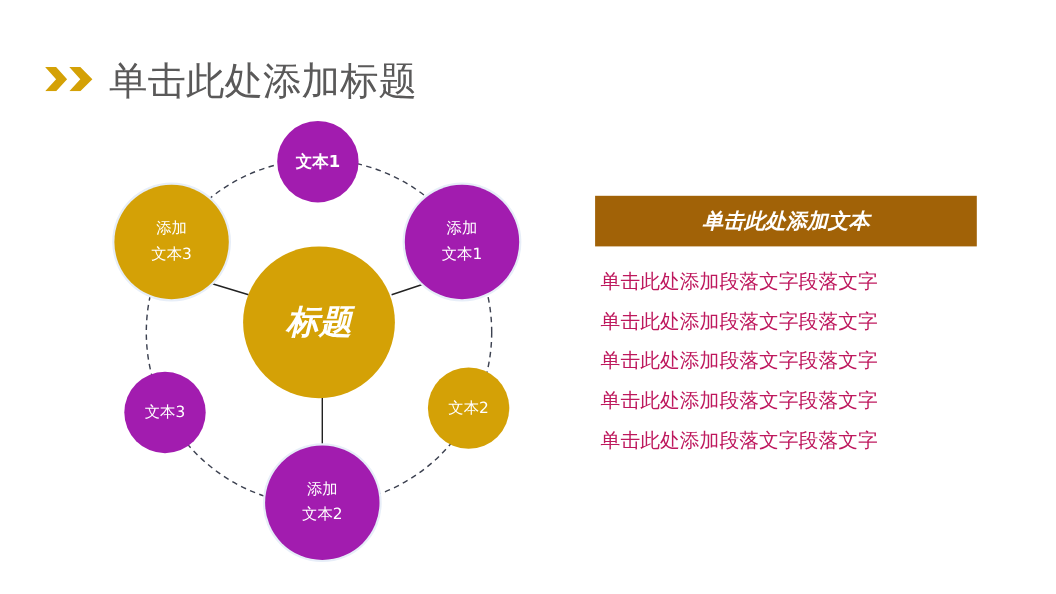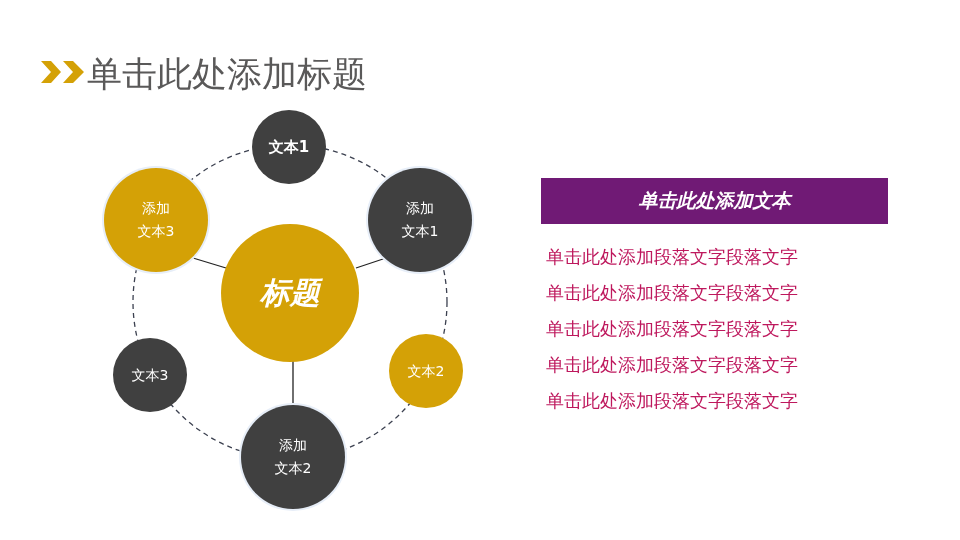--- a/index.html
+++ b/index.html
@@ -3,41 +3,41 @@
   <meta charset="utf-8">
   <style>
     html, body { margin: 0; padding: 0; }
     body {
       width: 960px; height: 540px; position: relative; overflow: hidden;
       background: #ffffff;
       font-family: "DejaVu Sans", "Liberation Sans", sans-serif;
     }
     .slide-title-icon { position: absolute; left: 41px; top: 61px; width: 46px; height: 22px; }
     .slide-title {
-      position: absolute; left: 87px; top: 50px;
+      position: absolute; left: 99px; top: 50px;
       font-size: 35px; line-height: 48px; color: #5a5959;
       letter-spacing: 0px; white-space: nowrap;
     }
     .diagram { position: absolute; left: 0; top: 0; width: 960px; height: 540px; }
     .node {
       position: absolute; border-radius: 50%;
       display: flex; align-items: center; justify-content: center;
       text-align: center; color: #ffffff; box-sizing: border-box;
     }
     .node span { display: block; white-space: pre-line; }
     .gold { background: #d4a106; }
-    .gray { background: #404040; }
+    .gray { background: #a21caf; }
     .ring { box-shadow: 0 0 0 2px #e7eef8; }
     .small-text { font-size: 14px; line-height: 18px; }
     .small-text-bold { font-size: 15px; font-weight: bold; }
     .mid-text { font-size: 14px; line-height: 23px; }
     .center-text { font-size: 30px; font-weight: bold; font-style: italic; }
     .text-panel-header {
       position: absolute; left: 541px; top: 178px; width: 347px; height: 46px;
-      background: #701a75; color: #ffffff;
+      background: #a16207; color: #ffffff;
       display: flex; align-items: center; justify-content: center;
       font-size: 19px; font-weight: bold; font-style: italic;
     }
     .text-panel-body { position: absolute; left: 546px; top: 239px; }
     .para-line {
       font-size: 18px; line-height: 36px; color: #be185d; white-space: nowrap;
     }
   </style>
 </head>
 <body>

